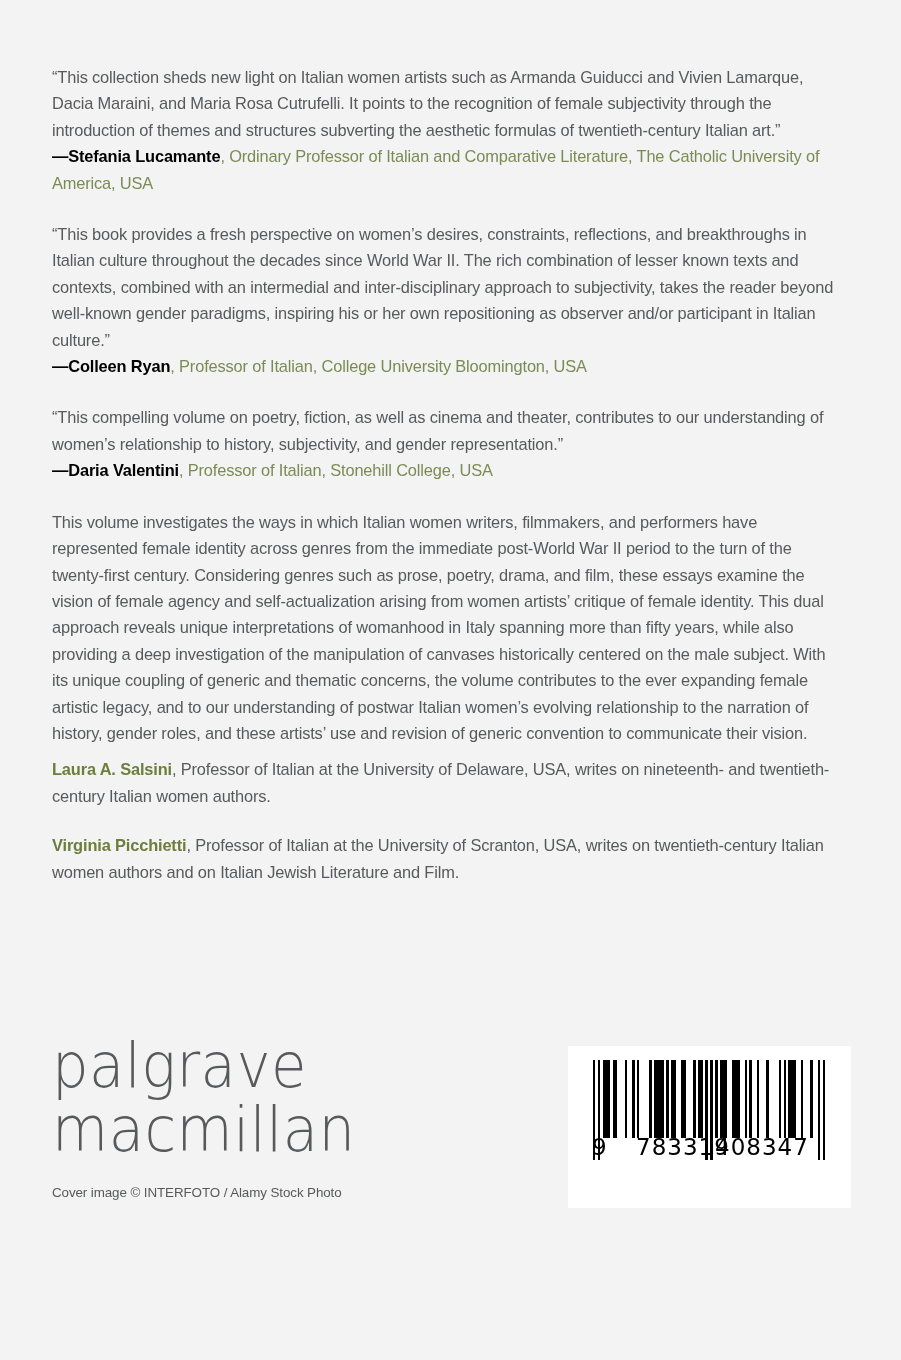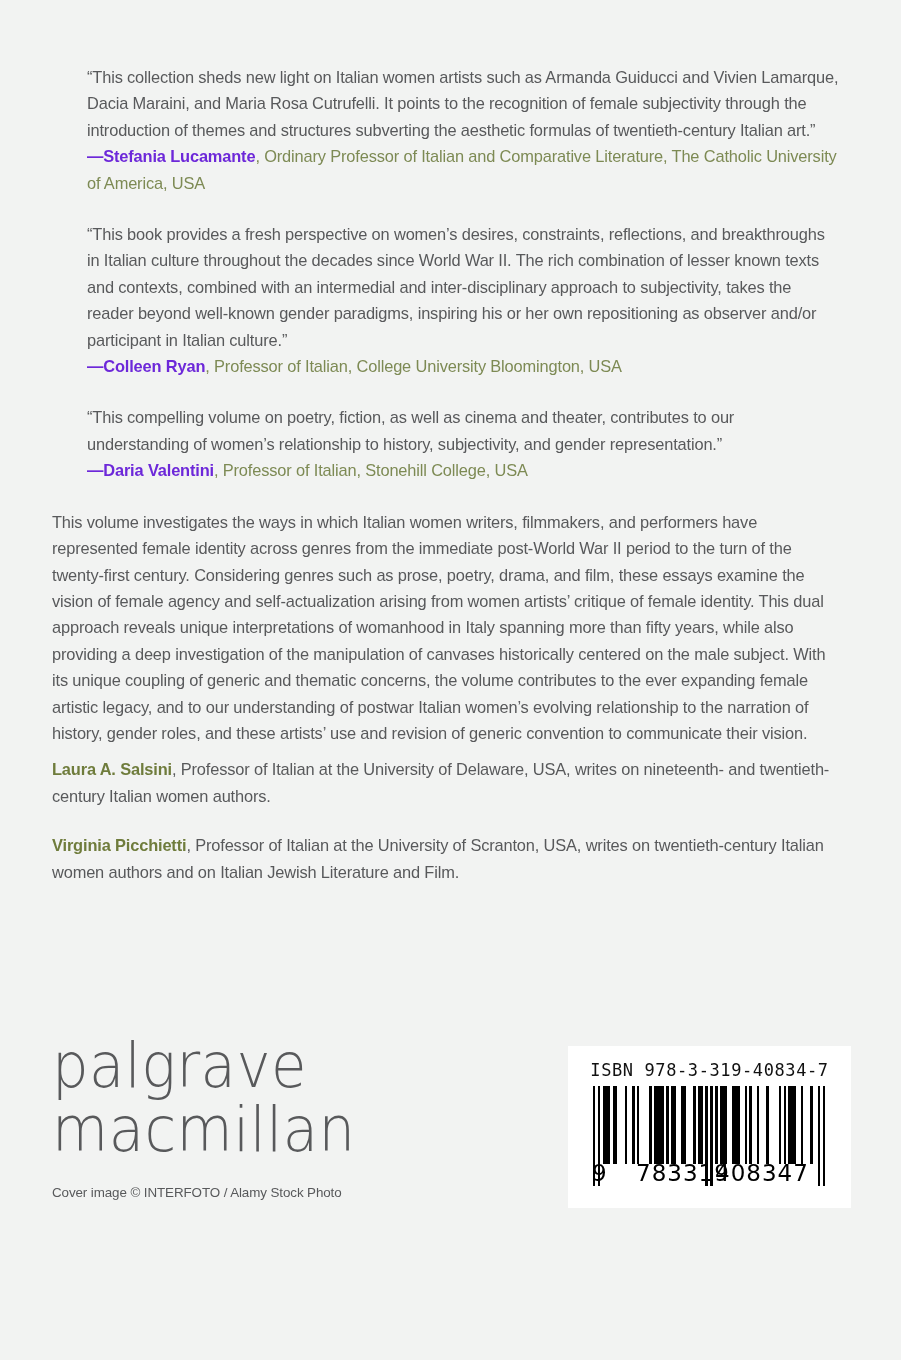--- a/index.html
+++ b/index.html
@@ -27,29 +27,29 @@
     top: 64px;
     width: 788px;
   }
   p {
     margin: 0 0 22px 0;
     font-size: 16.4px;
     line-height: 26.4px;
     letter-spacing: -0.15px;
     color: #58595b;
   }
-  p.blurb { margin-bottom: 25px; margin-left: 35px; }
+  p.blurb { margin-bottom: 25px; }
   p.desc  { margin-bottom: 10px; }
   p.bio   { margin-bottom: 23px; }
 
   .attrib {
     color: #7d8a54;
   }
   .attrib-name {
-    color: #6d28d9;
+    color: #000000;
     font-weight: bold;
   }
   .bio-name {
     color: #6f7c3c;
     font-weight: bold;
   }
 
   
   .logo {
     position: absolute;
@@ -195,21 +195,20 @@
 
   <div class="logo">
     <div class="logo-line1">palgrave</div>
     <div class="logo-line2">macmillan</div>
   </div>
 
   <div class="credit">Cover image © INTERFOTO / Alamy Stock Photo</div>
 
   <div class="barcode-block">
     <div class="barcode-white">
-      <div class="isbn-text">ISBN 978-3-319-40834-7</div>
       <div class="bars-wrap">
         <div class="bars" id="bars">
             <i class="g" style="width: 2.45263px;"></i>
             <i class="w" style="width: 2.45263px;"></i>
             <i class="g" style="width: 2.45263px;"></i>
             <i class="w" style="width: 2.45263px;"></i>
             <i style="width: 7.35789px;"></i>
             <i class="w" style="width: 2.45263px;"></i>
             <i style="width: 4.90526px;"></i>
             <i class="w" style="width: 7.35789px;"></i>

